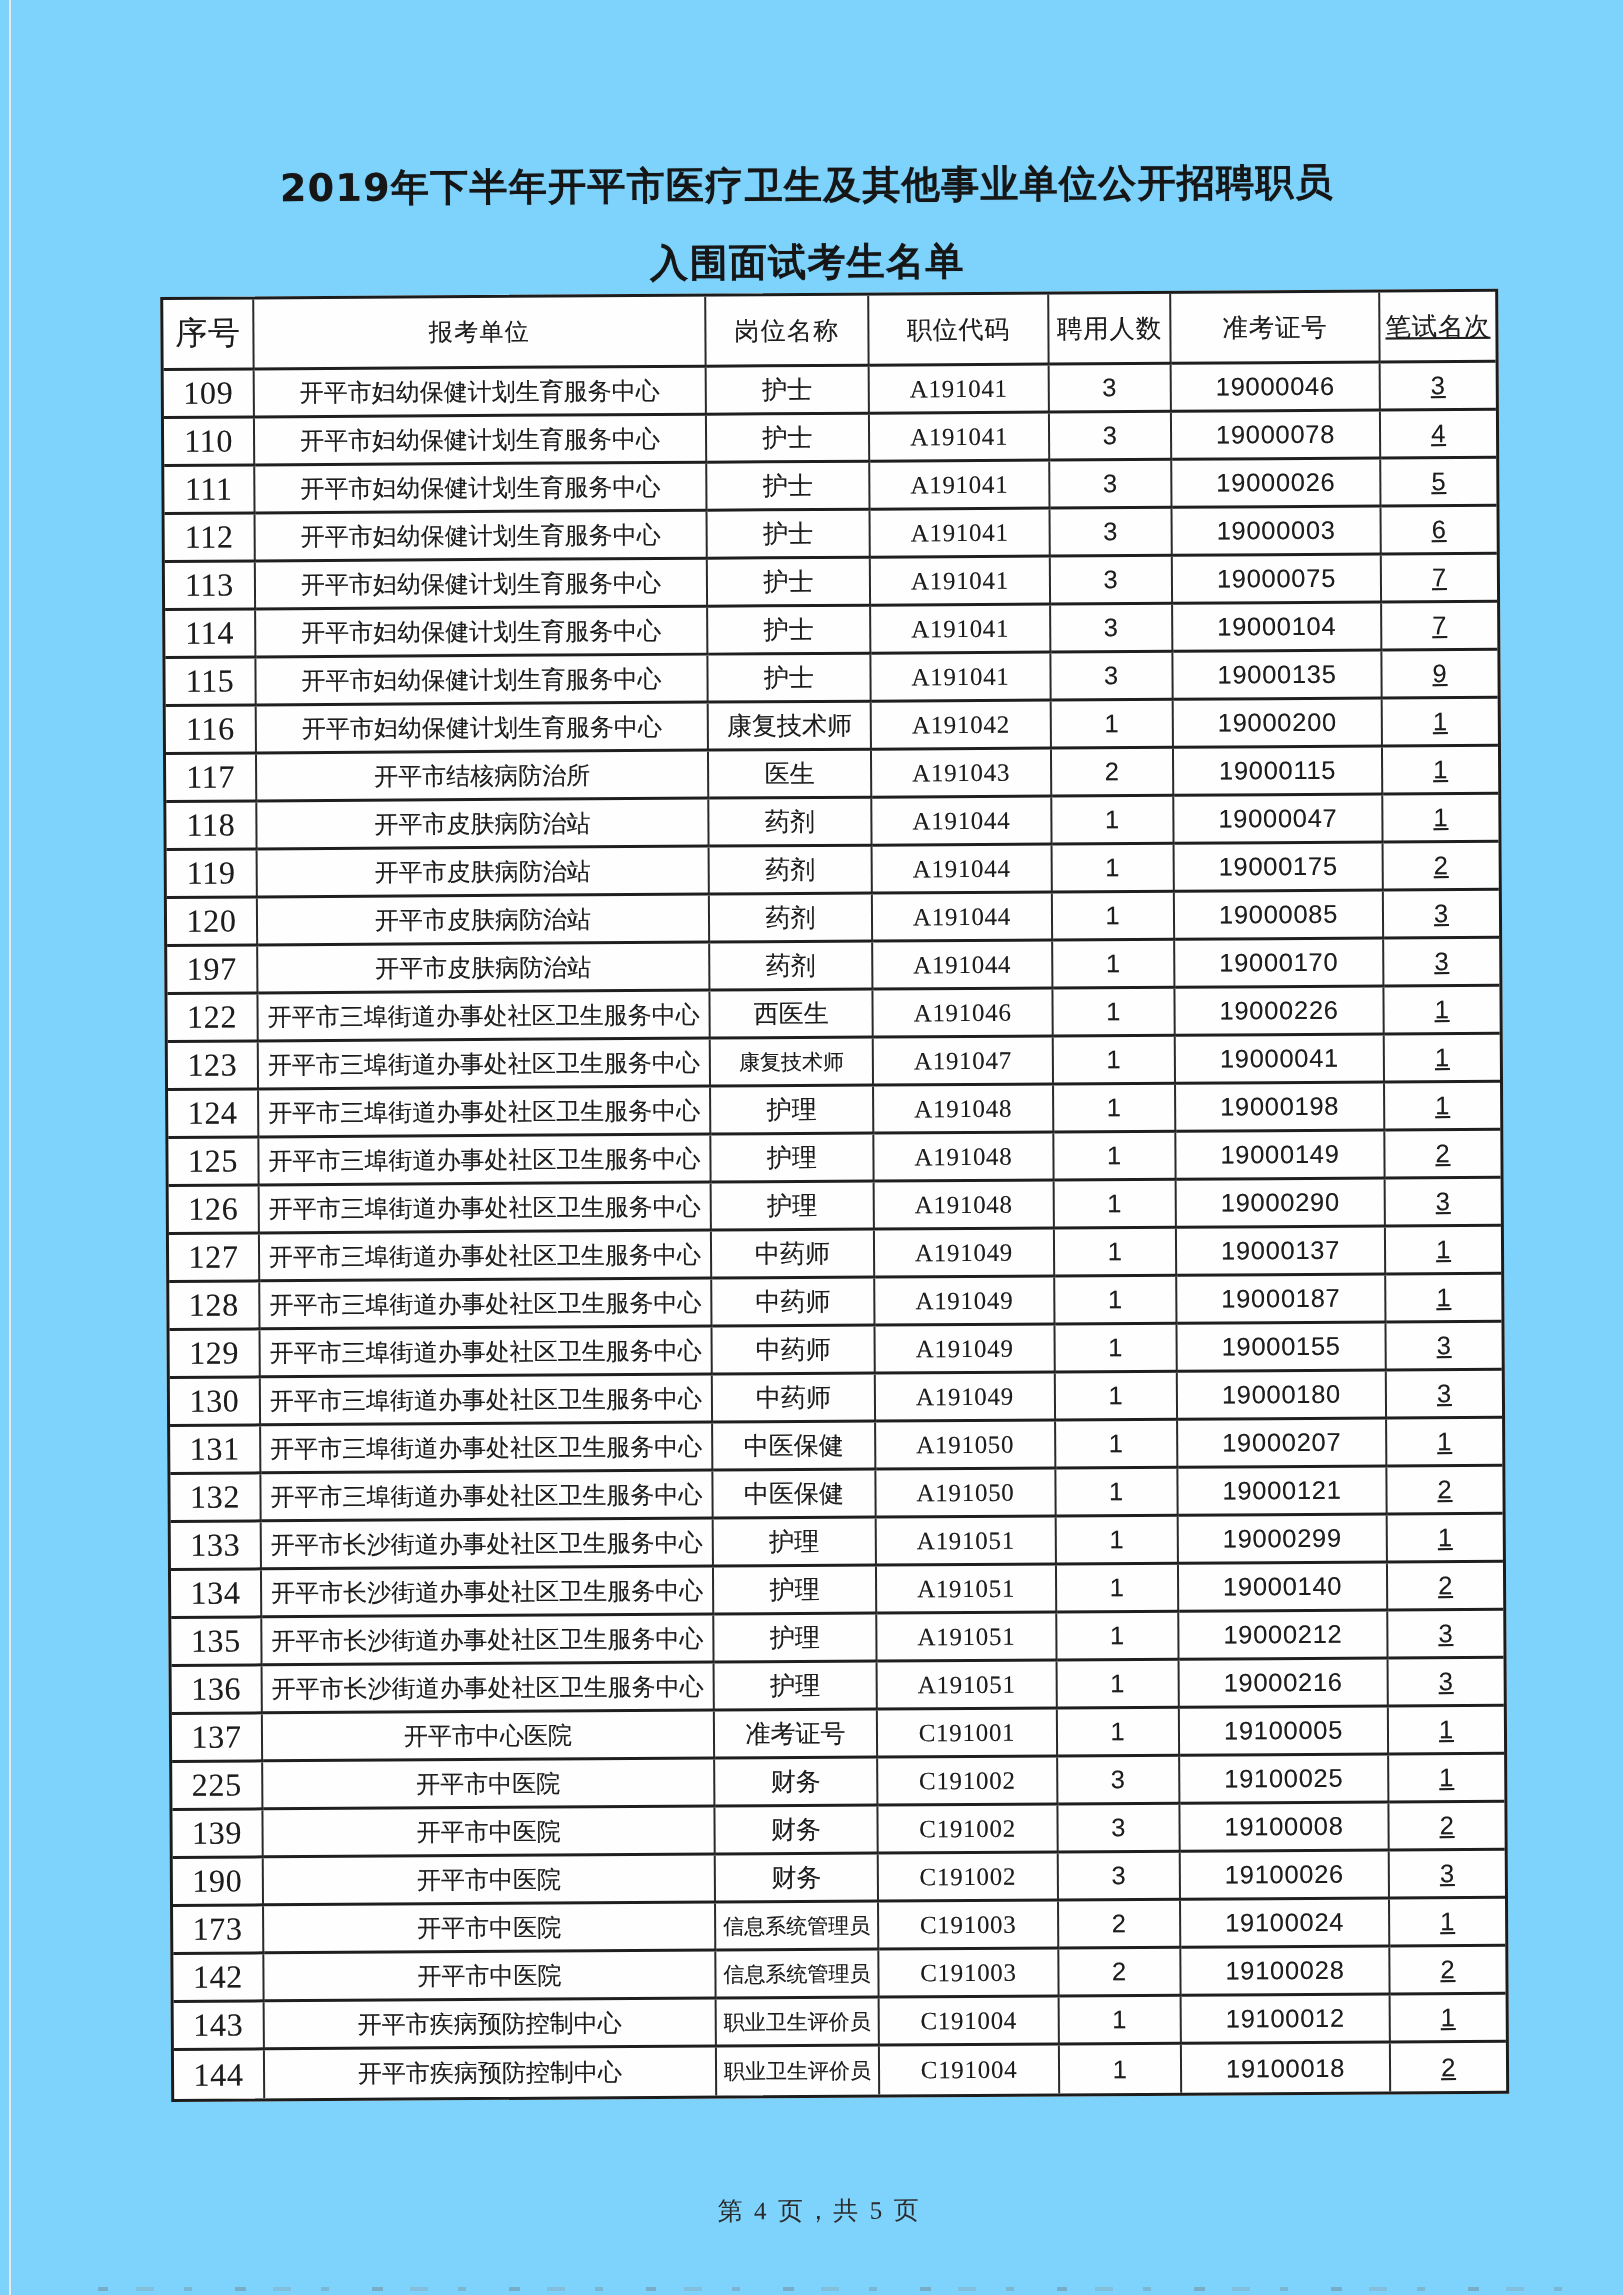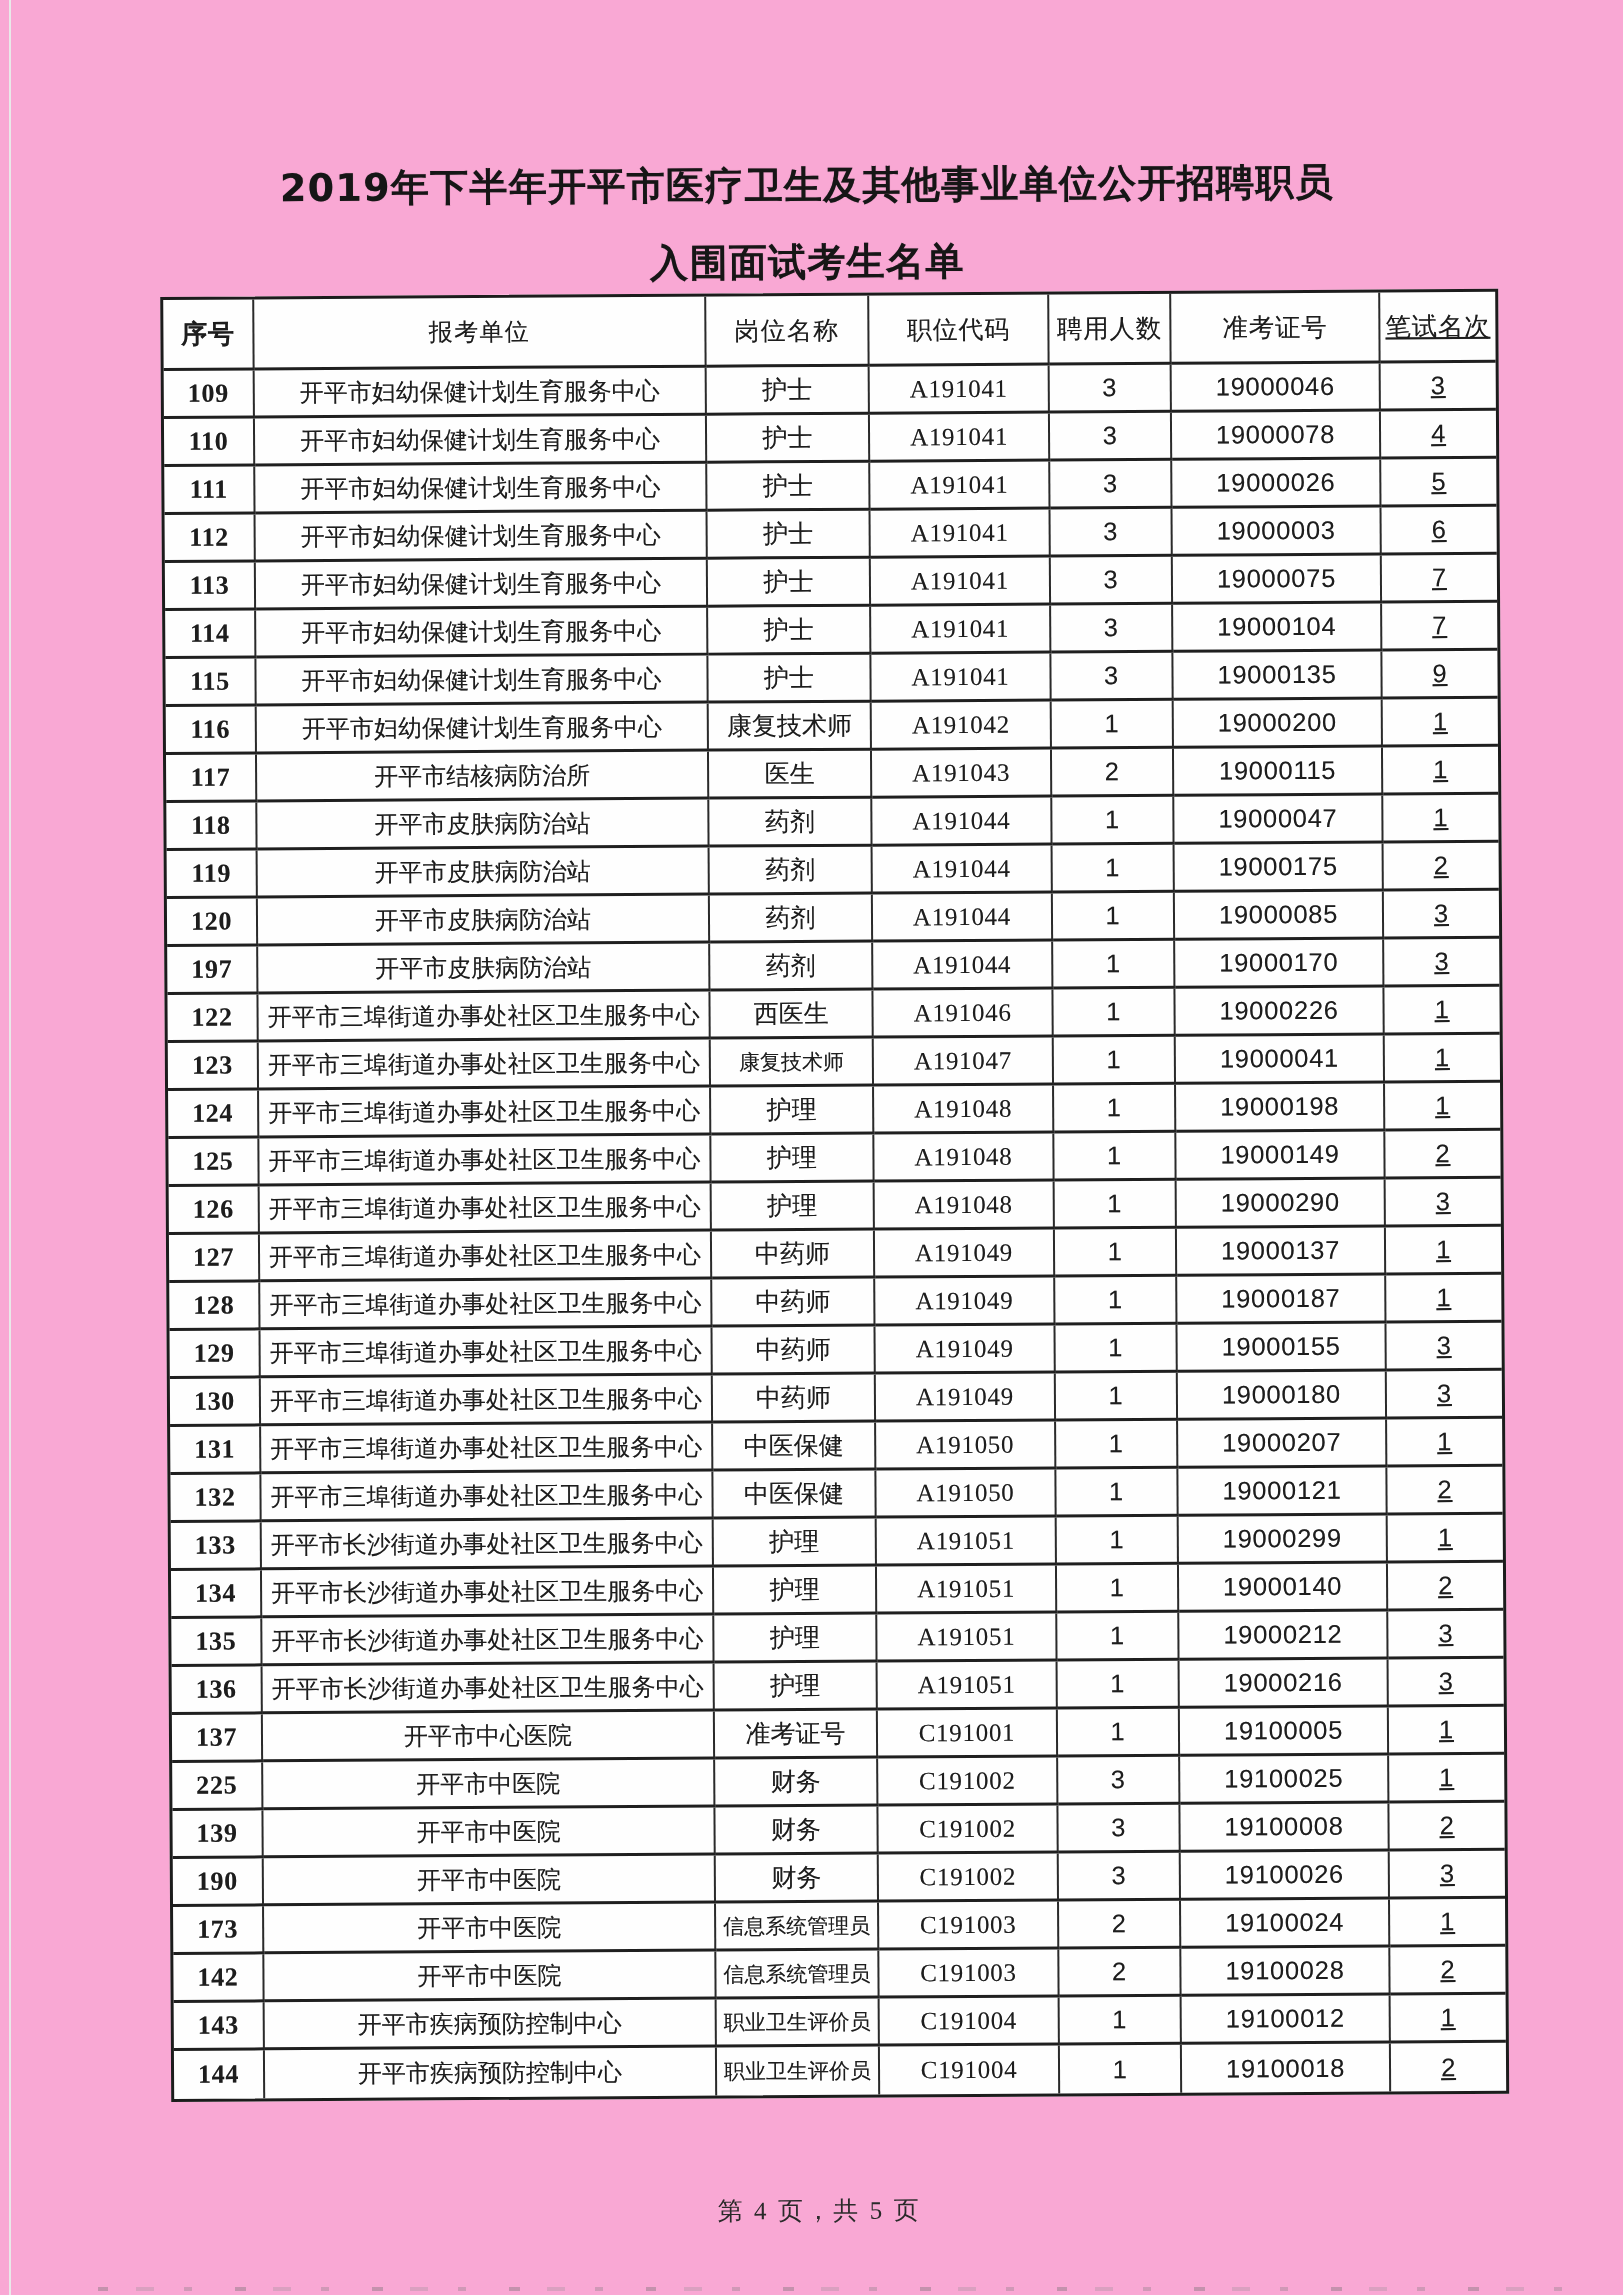--- a/index.html
+++ b/index.html
@@ -1,19 +1,19 @@
 <!DOCTYPE html>
 <html style="font-size:10.5px"><head>
 <meta charset="utf-8">
 <style>
   html,body{margin:0;padding:0;background:#ffffff;}
   .page{
     position:relative;
     width:1623px;height:2295px;
-    background:#f9a8d4;
+    background:#7dd3fc;
     overflow:hidden;
     font-family:"Liberation Serif","DejaVu Serif",serif;
     color:#1b1b1b;
   }
   
   .scan-edge{
     position:absolute;left:8.5px;top:0;width:2px;height:2295px;
     background:#e9e9e9;
   }
   
@@ -62,21 +62,21 @@
   .roster th:last-child,.roster td:last-child{border-right:none;text-decoration:underline;}
   .roster tbody tr:last-child td{border-bottom:none;}
   .roster thead th{
     height:71px;
     font-size:29px;font-weight:500;
     font-family:"Liberation Serif","DejaVu Serif",serif;
     letter-spacing:1.3px;
   }
   .roster tbody td{height:48px;font-size:25px;}
   
-  .roster .c0{font-size:26px;letter-spacing:0.7px;font-weight:bold;}                       
+  .roster .c0{font-size:32px;letter-spacing:0.7px;}                       
   .roster .c1{font-size:24px;}                                           
   .roster .c2{font-size:25px;}                                           
   .roster .c3{font-size:25px;letter-spacing:0.7px;}                        
   .roster .c4,.roster .c5,.roster .c6{
     font-family:"Liberation Sans","DejaVu Sans",sans-serif;              
     font-size:25.5px;letter-spacing:0.7px;
   }
   .roster td.small{font-size:21px;letter-spacing:0;}
   .footer{
     position:absolute;top:2194px;left:0;width:100%;

